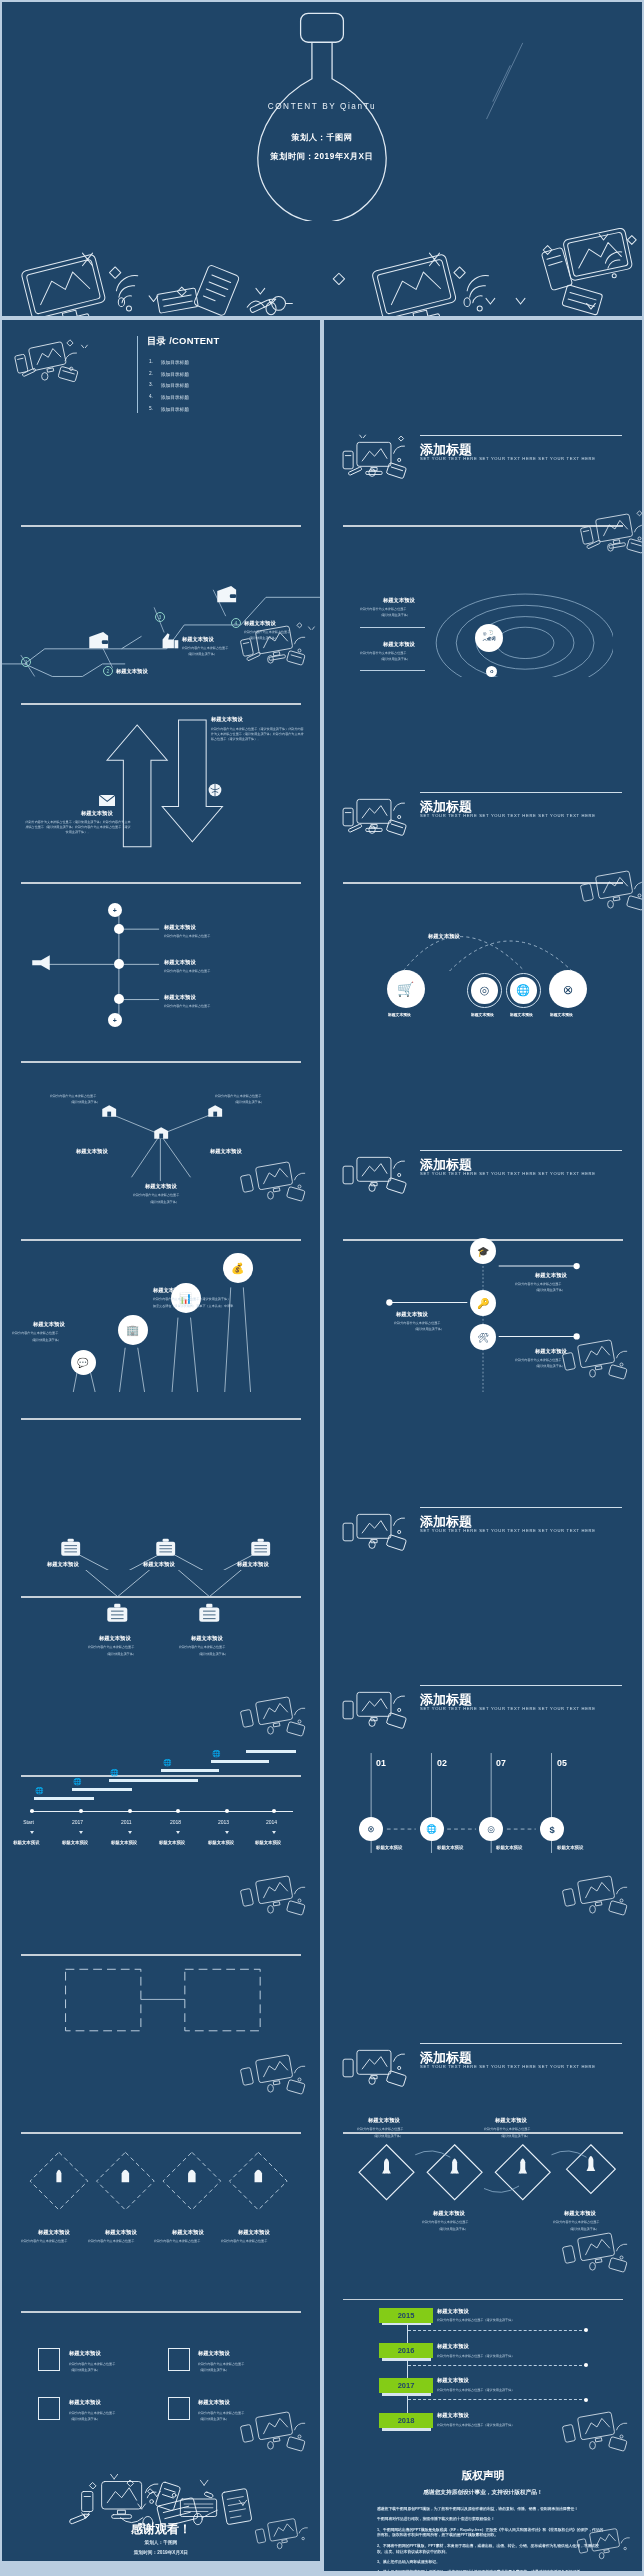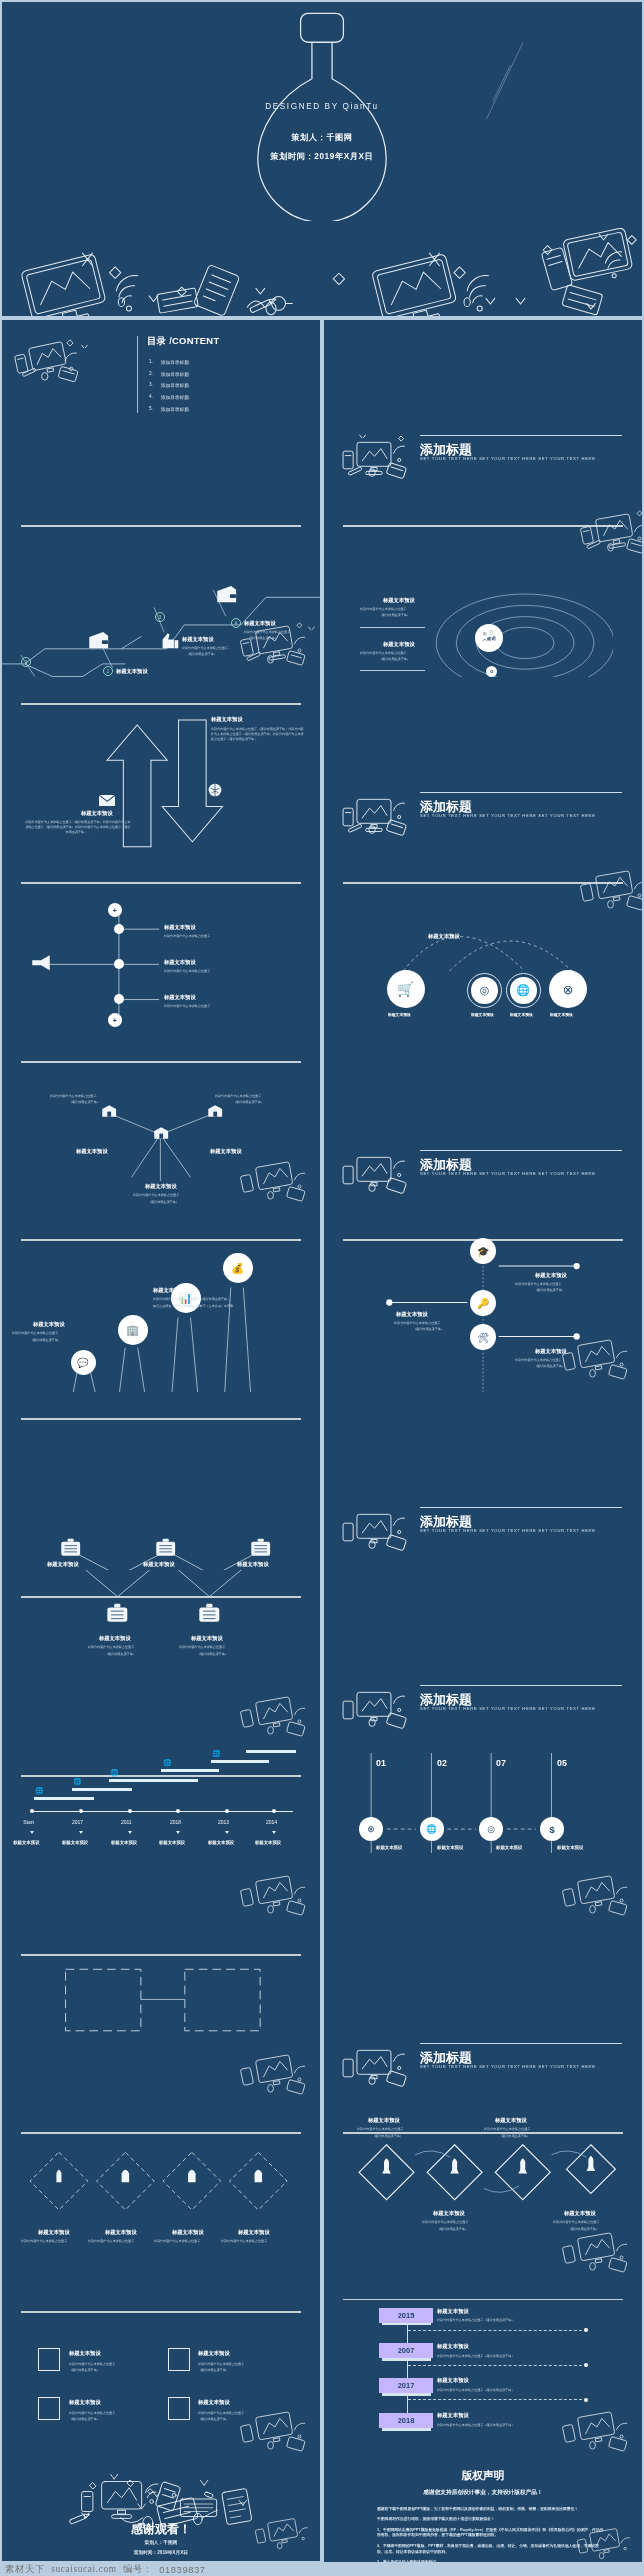--- a/index.html
+++ b/index.html
@@ -73,21 +73,21 @@
 
   
   .tl-line { position:absolute; height:1px; background:#e6eef6; }
   .tl-dot  { position:absolute; width:4.4px; height:4.4px; border-radius:50%; background:#fff; }
   .tl-year { position:absolute; font-size:5px; color:#eaf2f9; }
   .tl-cap  { position:absolute; font-size:4.4px; font-weight:bold; color:#fff; }
   .tl-tri  { position:absolute; width:0;height:0; border-left:2.2px solid transparent;border-right:2.2px solid transparent;border-top:3.1px solid #dfeaf4; }
   .bar { position:absolute; height:3.1px; background:#dff0fa; }
 
   
-  .ycard { position:absolute; width:54px; height:15px; background:#c4b5fd; color:#1f4568;
+  .ycard { position:absolute; width:54px; height:15px; background:#84cc16; color:#1f4568;
            font-size:7.5px; display:flex; align-items:center; justify-content:center; font-weight:bold; }
   .ycard:after{ content:""; position:absolute; left:2.5px; right:2.5px; bottom:-2.5px; height:2.5px; background:#d7e4ee; }
   .ystem { position:absolute; width:1px; background:#cfe0ee; }
 
   
   .cbox { position:absolute; width:22.6px; height:22.6px; border:1.4px solid #e3edf5; }
 
   
   .cp-title { position:absolute; left:0; right:0; top:6.3px; text-align:center; font-size:10.7px; font-weight:bold; }
   .cp-sub   { position:absolute; left:0; right:0; top:26.4px; text-align:center; font-size:5.7px; font-weight:bold; color:#eef5fa; }
@@ -120,21 +120,21 @@
       <line x1="70" y1="4" x2="12" y2="126" stroke="#7e9cb8" stroke-width="1"></line>
       <line x1="50" y1="40" x2="22" y2="98" stroke="#7e9cb8" stroke-width="1"></line>
     </svg>
 
     <svg class="cover-flask" viewBox="0 0 260 340">
       <path d="M108 10 h44 a12 12 0 0 1 12 12 v22 a12 12 0 0 1 -12 12 h-44 a12 12 0 0 1 -12 -12 v-22 a12 12 0 0 1 12 -12 z" fill="none" stroke="#dfe9f2" stroke-width="2"></path>
       <path d="M114 56 v58 C 60 142 28 196 28 240 a102 102 0 0 0 204 0 c0 -44 -32 -98 -86 -126 v-58" fill="none" stroke="#dfe9f2" stroke-width="2"></path>
     </svg>
 
     <div class="cover-center">
-      <div class="cover-sub">DESIGNED BY QianTu</div>
+      <div class="cover-sub">CONTENT BY QianTu</div>
       <div class="cover-meta1">策划人：千图网</div>
       <div class="cover-meta2">策划时间：2019年X月X日</div>
     </div>
 
     <svg class="doodle-strip" viewBox="0 0 1018 140">
       <g fill="none" stroke="#eaf2f9" stroke-width="1.6" stroke-linejoin="round" stroke-linecap="round">
 
         <g transform="translate(30,70) rotate(-14)">
           <rect x="0" y="0" width="120" height="78" rx="8"></rect>
             <rect x="7" y="7" width="106" height="64" rx="5"></rect>
@@ -1182,21 +1182,21 @@
   <div class="slide half" style="left:324px; top:2285px;">
     <div class="ttl-line" style="top:14px;"></div>
     <div class="ystem" style="left:83px; top:22.6px; height:113px;"></div>
 
     <div class="ycard" style="left:55px; top:22.6px;">2015</div>
     <div class="mini-title" style="position:absolute;left:113px;top:22.6px">标题文本预设</div>
     <div class="mini-body" style="position:absolute;left:113px;top:33px">此部分内容作为文本排版占位显示（建议使用主题字体）</div>
     <div class="dash" style="position:absolute;left:84px;top:45px;width:179px;"></div>
     <div class="circ" style="position:absolute;left:260px;top:43px;width:4.4px;height:4.4px"></div>
 
-    <div class="ycard" style="left:55px; top:58px;">2007</div>
+    <div class="ycard" style="left:55px; top:58px;">2016</div>
     <div class="mini-title" style="position:absolute;left:113px;top:58px">标题文本预设</div>
     <div class="mini-body" style="position:absolute;left:113px;top:69px">此部分内容作为文本排版占位显示（建议使用主题字体）</div>
     <div class="dash" style="position:absolute;left:84px;top:80px;width:179px;"></div>
     <div class="circ" style="position:absolute;left:260px;top:78px;width:4.4px;height:4.4px"></div>
 
     <div class="ycard" style="left:55px; top:93px;">2017</div>
     <div class="mini-title" style="position:absolute;left:113px;top:92px">标题文本预设</div>
     <div class="mini-body" style="position:absolute;left:113px;top:103px">此部分内容作为文本排版占位显示（建议使用主题字体）</div>
     <div class="dash" style="position:absolute;left:84px;top:114px;width:179px;"></div>
     <div class="circ" style="position:absolute;left:260px;top:113px;width:4.4px;height:4.4px"></div>
@@ -1347,21 +1347,15 @@
           </g>
         <g transform="translate(96,26)">
             <path d="M0 14 a15 15 0 0 1 17 -11"></path>
             <circle cx="8" cy="24" r="2.4"></circle>
           </g>
         <ellipse cx="58" cy="64" rx="4.6" ry="6"></ellipse>
       </g>
     </svg>
   </div>
 
-  <div id="watermark">
-    <span>素材天下</span>
-    <span class="wm-site">sucaisucai.com</span>
-    <span>编号：</span>
-    <span>01839837</span>
-  </div>
 
 </div>
 
 
 </body></html>

